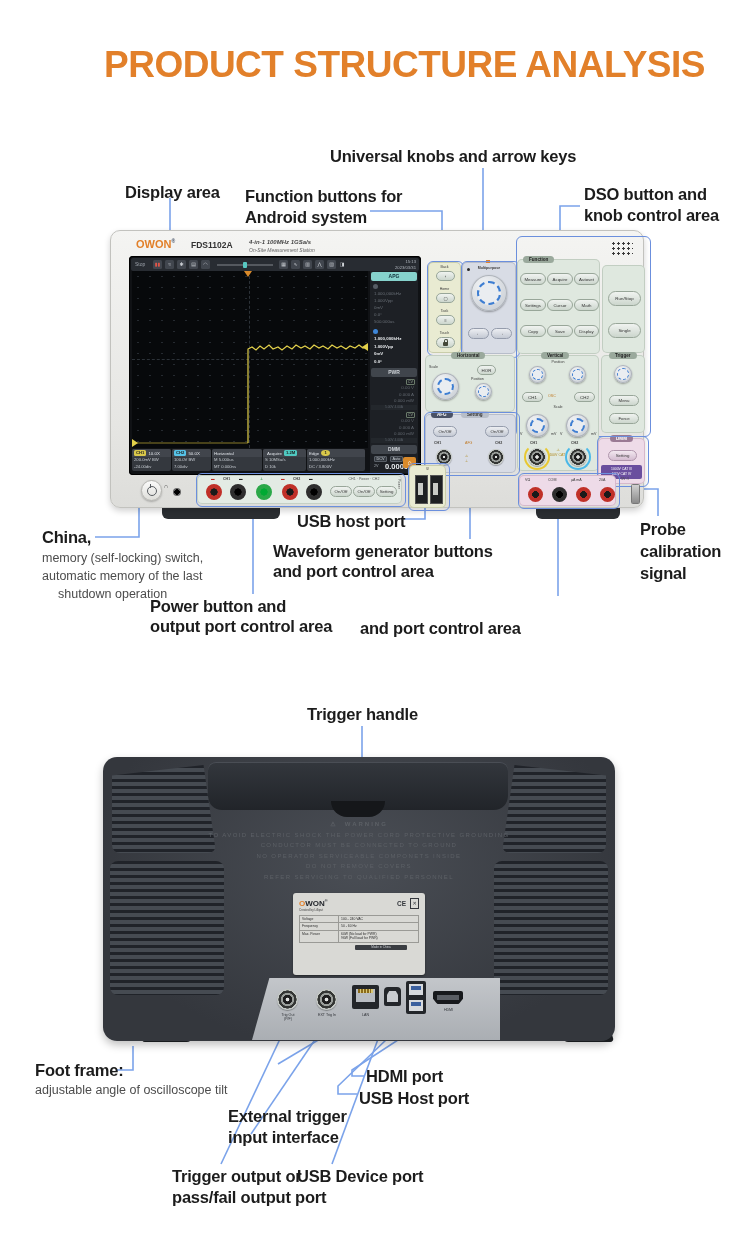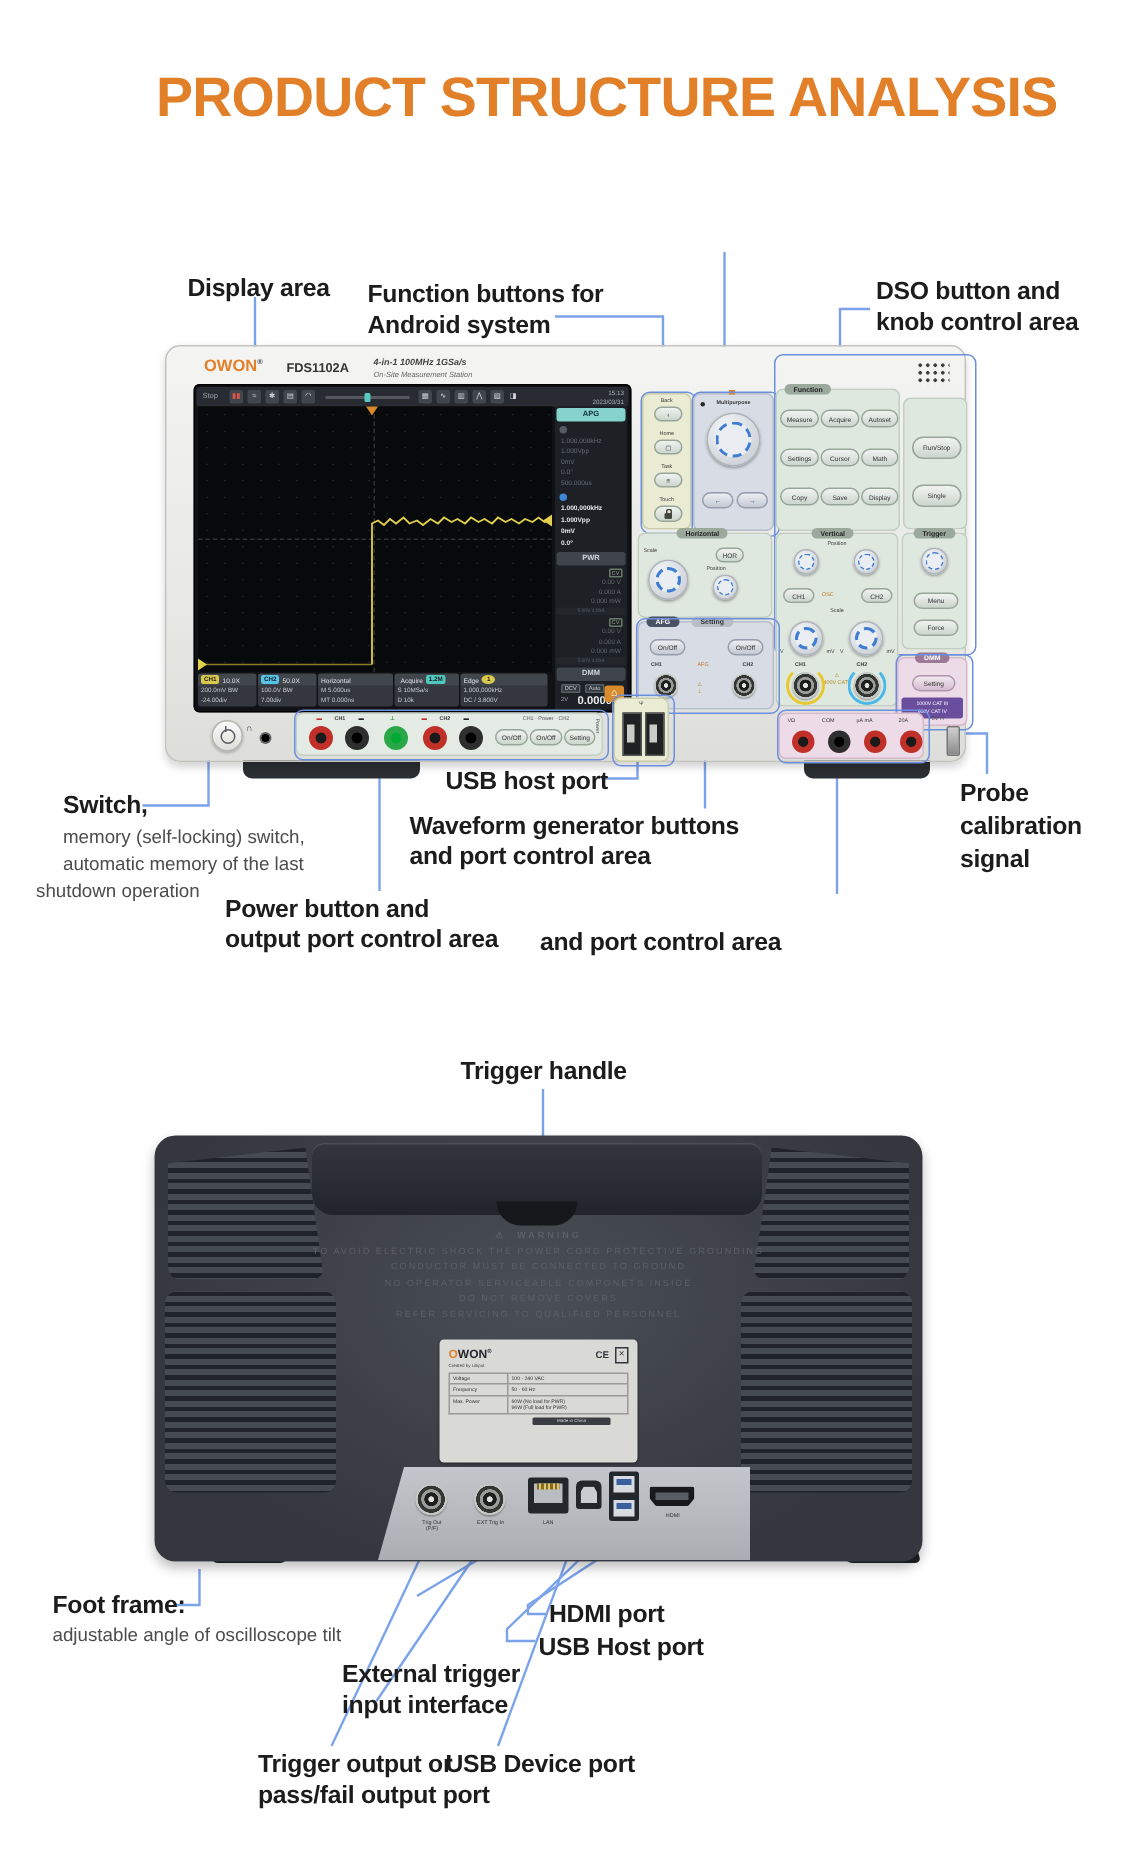--- a/index.html
+++ b/index.html
@@ -76,26 +76,27 @@
       <path d="M411,1016 L338,1086 L338,1094 L357,1094"></path>
       <path d="M447,1008 L352,1070 L352,1076 L364,1076"></path>
     </g>
   </svg>
 
   <div class="title" style="left:104px;top:44px">PRODUCT STRUCTURE ANALYSIS</div>
 
   <div class="lbl" style="left:125px;top:182px">Display area</div>
   <div class="lbl" style="left:245px;top:186px">Function buttons for</div>
   <div class="lbl" style="left:245px;top:207px">Android system</div>
+  <div class="lbl" style="left:330px;top:146px">Universal knobs and arrow keys</div>
   <div class="lbl" style="left:584px;top:184px">DSO button and</div>
   <div class="lbl" style="left:584px;top:205px">knob control area</div>
-  <div class="lbl" style="left:42px;top:527px">Switch,</div>
+  <div class="lbl" style="left:42px;top:527px">China,</div>
   <div class="sub" style="left:42px;top:550px">memory (self-locking) switch,</div>
   <div class="sub" style="left:42px;top:568px">automatic memory of the last</div>
-  <div class="sub" style="left:24px;top:586px">shutdown operation</div>
+  <div class="sub" style="left:58px;top:586px">shutdown operation</div>
   <div class="lbl" style="left:297px;top:511px">USB host port</div>
   <div class="lbl" style="left:273px;top:541px">Waveform generator buttons</div>
   <div class="lbl" style="left:273px;top:561px">and port control area</div>
   <div class="lbl" style="left:640px;top:519px">Probe</div>
   <div class="lbl" style="left:640px;top:541px">calibration</div>
   <div class="lbl" style="left:640px;top:563px">signal</div>
   <div class="lbl" style="left:150px;top:596px">Power button and</div>
   <div class="lbl" style="left:150px;top:616px">output port control area</div>
   <div class="lbl" style="left:360px;top:618px">and port control area</div>
 

